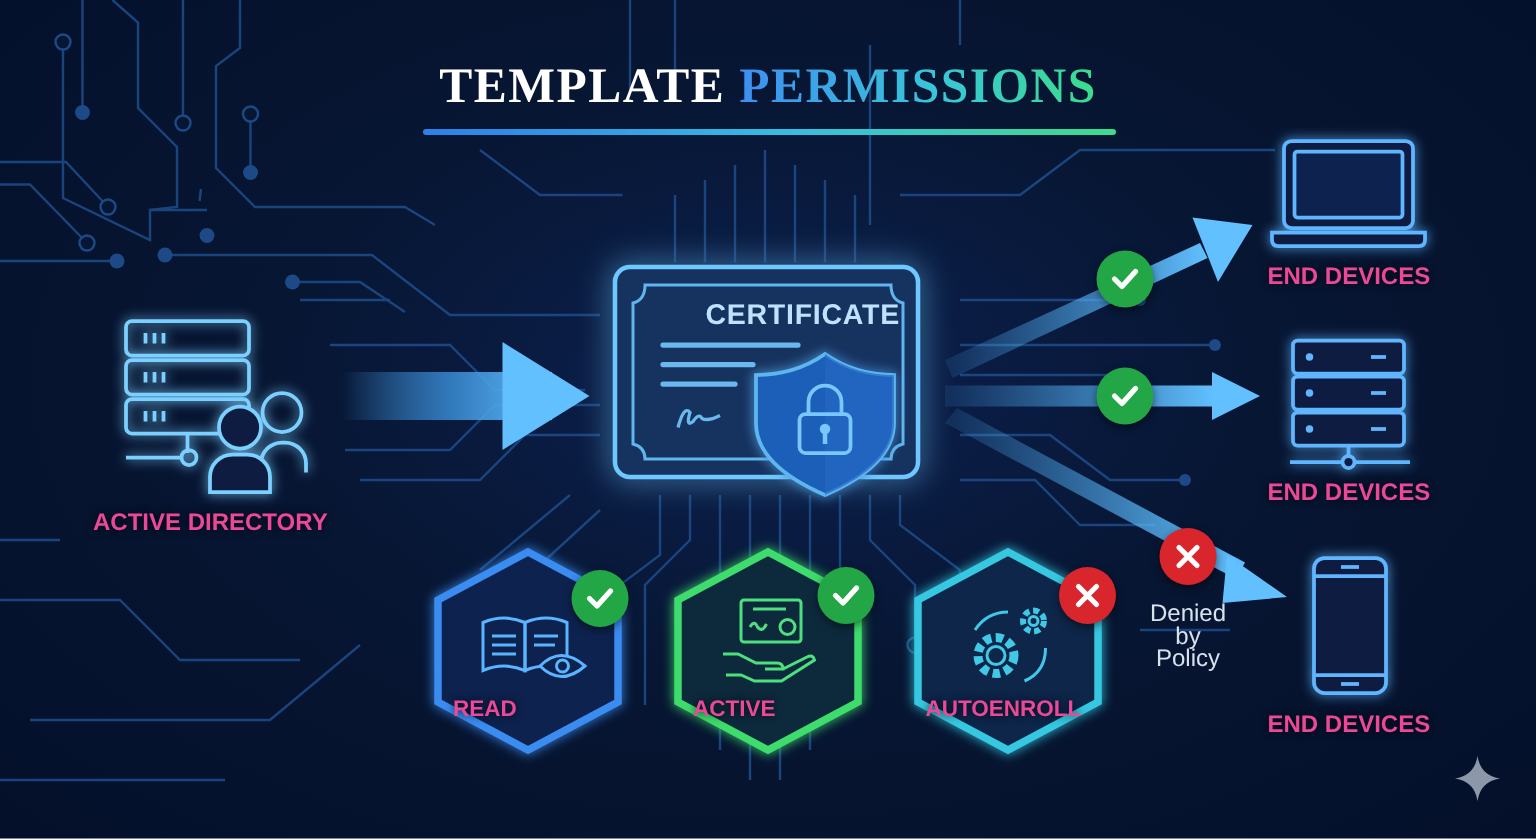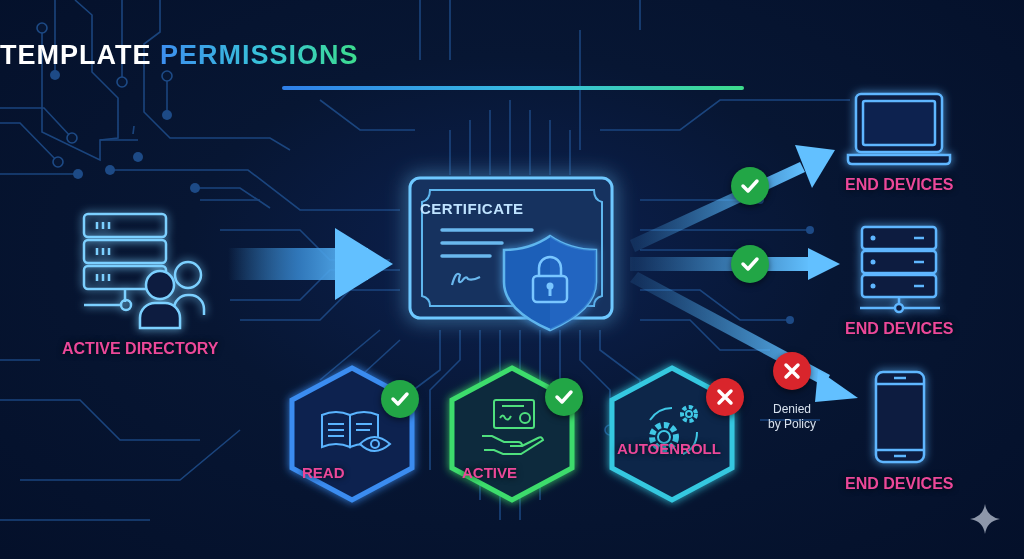--- a/index.html
+++ b/index.html
@@ -5,50 +5,50 @@
     html, body { margin: 0; padding: 0; }
     body {
       width: 1024px; height: 559px; overflow: hidden;
       background: radial-gradient(ellipse at 50% 45%, #0c2150 0%, #071633 45%, #04102a 100%);
       font-family: "Liberation Sans", sans-serif;
       position: relative;
     }
     .abs { position: absolute; }
     svg.bg { position: absolute; left: 0; top: 0; }
     .title {
-      position: absolute; left: 0; width: 1024px; top: 40px; text-align: left;
-      font-family: Liberation Sans, sans-serif; font-weight: bold; font-size: 27px; letter-spacing: 1px;
+      position: absolute; left: 0; width: 1024px; top: 40px; text-align: center;
+      font-family: Liberation Serif, serif; font-weight: bold; font-size: 33px; letter-spacing: 1px;
     }
     .title .w { color: #ffffff; }
     .title .g {
       background: linear-gradient(90deg, #3d8ef0 0%, #38c6d8 55%, #3ddc8c 100%);
       -webkit-background-clip: text; background-clip: text; color: transparent;
     }
     .title-underline {
       position: absolute; left: 282px; top: 86px; width: 462px; height: 4px; border-radius: 2px;
       background: linear-gradient(90deg, #2f7fe8 0%, #38bfe0 55%, #3ddc8c 100%);
     }
     .label {
       position: absolute; color: #ec4899; font-weight: bold; font-size: 16px;
       text-shadow: 0 0 6px rgba(0,0,0,0.8); white-space: nowrap;
     }
     .hex-label { font-size: 15px; text-align: left; }
     .denied {
-      position: absolute; color: #d8e2ee; font-size: 12px; text-align: center; line-height: 15px;
+      position: absolute; color: #d8e2ee; font-size: 16px; text-align: center; line-height: 15px;
     }
     .badge {
       position: absolute; width: 38px; height: 38px; border-radius: 50%;
       display: flex; align-items: center; justify-content: center;
       box-shadow: 0 2px 6px rgba(0,0,0,0.5);
     }
     .badge.ok { background: #22a646; }
     .badge.no { background: #d9252c; }
     .cert-title {
-      position: absolute; left: 420px; top: 200px; width: 180px; text-align: left;
-      color: #bfe3ff; font-weight: bold; font-size: 15px; letter-spacing: 0.5px;
+      position: absolute; left: 420px; top: 200px; width: 180px; text-align: right;
+      color: #bfe3ff; font-weight: bold; font-size: 19px; letter-spacing: 0.5px;
     }
   </style>
 </head>
 <body>
 
 <svg class="bg" width="1024" height="559">
   <defs>
     <filter id="glow" x="-50%" y="-50%" width="200%" height="200%">
       <feGaussianBlur stdDeviation="4" result="b"></feGaussianBlur>
       <feMerge>
@@ -288,21 +288,21 @@
 <div class="label" style="left:845px; top:320px;">END DEVICES</div>
 <div class="label" style="left:845px; top:475px;">END DEVICES</div>
 
 <div class="denied" style="left:762px; top:402px; width:60px;">
   <div>Denied</div>
   <div>by Policy</div>
 </div>
 
 <div class="label hex-label" style="left:302px; top:464px; width:100px;">READ</div>
 <div class="label hex-label" style="left:462px; top:464px; width:100px;">ACTIVE</div>
-<div class="label hex-label" style="left:617px; top:440px; width:110px;">AUTOENROLL</div>
+<div class="label hex-label" style="left:617px; top:464px; width:110px;">AUTOENROLL</div>
 
 <div class="badge ok" style="left:381px; top:380px;">
   <svg width="22" height="22">
       <polyline points="4,11 9,16 18,6" stroke="#fff" stroke-width="3.5" fill="none" stroke-linecap="round" stroke-linejoin="round"></polyline>
     </svg>
 </div>
 <div class="badge ok" style="left:545px; top:378px;">
   <svg width="22" height="22">
       <polyline points="4,11 9,16 18,6" stroke="#fff" stroke-width="3.5" fill="none" stroke-linecap="round" stroke-linejoin="round"></polyline>
     </svg>

